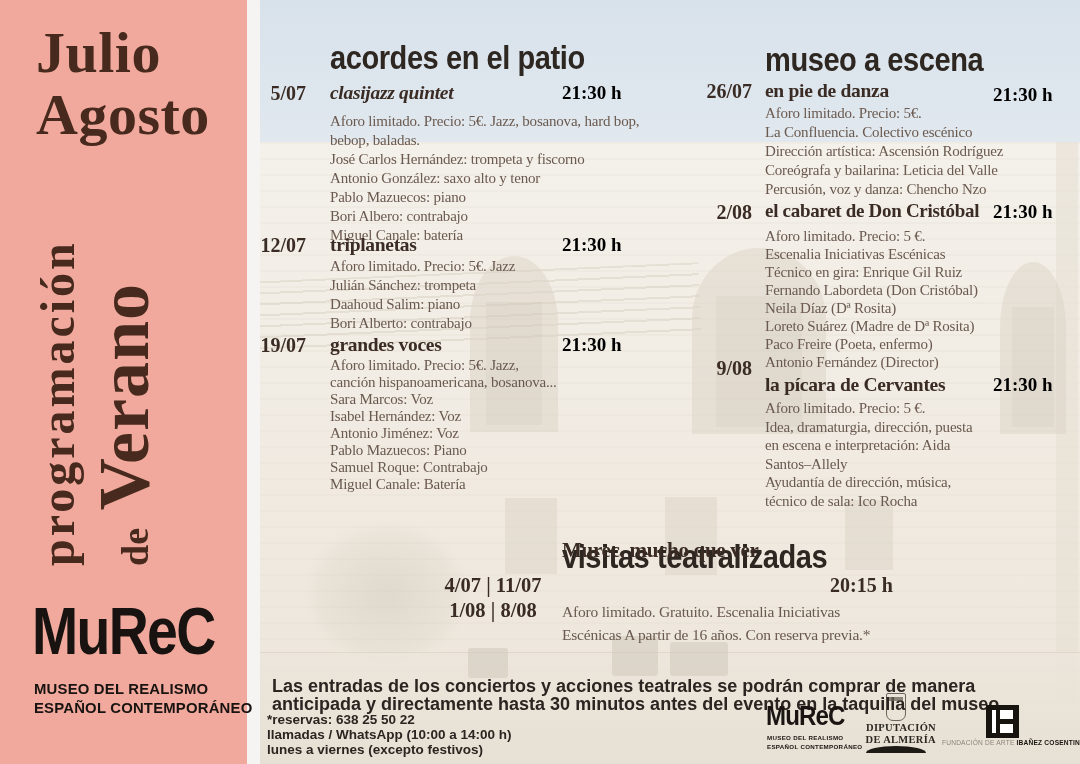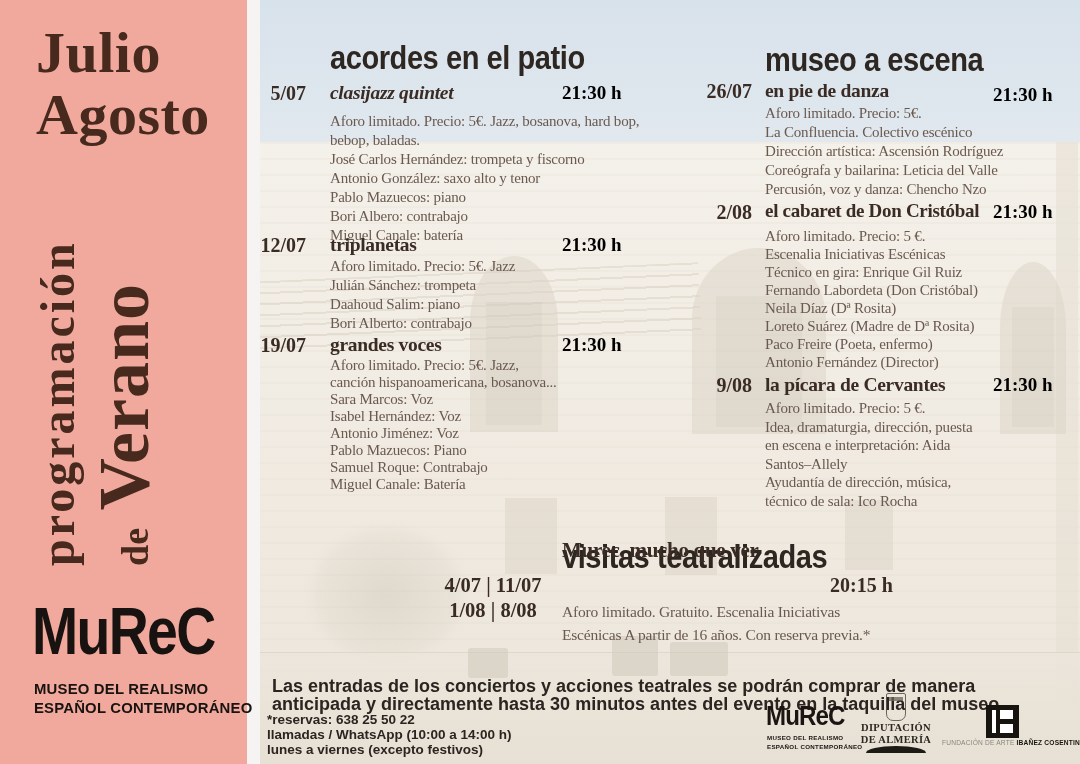--- a/index.html
+++ b/index.html
@@ -70,21 +70,21 @@
 
   .murec-small{position:absolute;left:766px;top:702px;font-family:"Liberation Sans",sans-serif;
        font-weight:700;font-size:28px;line-height:1;color:#1a1512;letter-spacing:-1px;
        transform:scaleX(.86);transform-origin:left;}
   .murec-small-sub{position:absolute;left:767px;font-family:"Liberation Sans",sans-serif;font-weight:700;
        font-size:6.2px;line-height:1;color:#1a1512;letter-spacing:.3px;white-space:nowrap;}
   .crest{position:absolute;left:886px;top:693px;width:18px;height:26px;border:1.5px solid #3f3a33;
        border-radius:2px 2px 7px 7px;opacity:.75;}
   .crest:before{content:"";position:absolute;left:2px;right:2px;top:3px;height:4px;background:#6a645a;}
   .dip-text{position:absolute;left:856px;width:80px;font-size:10.5px;line-height:11.5px;
-       color:#2c2822;text-align:center;letter-spacing:.3px;font-weight:700;}
+       color:#2c2822;text-align:right;letter-spacing:.3px;font-weight:700;}
   .dip-arc{position:absolute;left:866px;top:746px;width:60px;height:7px;background:#1d1a16;
        border-radius:100% 100% 0 0/200% 200% 0 0;}
   .fund-mark{position:absolute;left:986px;top:705px;width:33px;height:33px;background:#17140f;}
   .fund-mark i{position:absolute;background:#fff;}
   .fund-text{position:absolute;left:942px;top:740px;font-family:"Liberation Sans",sans-serif;
        font-size:6.6px;line-height:1;color:#8a857c;letter-spacing:.2px;white-space:nowrap;}
   .fund-text b{color:#17140f;}
 </style>
 </head>
 <body>
@@ -181,21 +181,21 @@
     <div class="edetails" style="top:227px;line-height:18px;">Aforo limitado. Precio: 5 €.
 Escenalia Iniciativas Escénicas
 Técnico en gira: Enrique Gil Ruiz
 Fernando Labordeta (Don Cristóbal)
 Neila Díaz (Dª Rosita)
 Loreto Suárez (Madre de Dª Rosita)
 Paco Freire (Poeta, enfermo)
 Antonio Fernández (Director)</div>
   </div>
   <div class="dR">
-    <span class="edate" style="top:374px;text-align:right;">9/08</span>
+    <span class="edate" style="top:357px;text-align:right;">9/08</span>
     <span class="etitle" style="top:374px;">la pícara de Cervantes</span>
     <span class="etime" style="top:375px;">21:30 h</span>
     <div class="edetails" style="top:399px;line-height:18.5px;">Aforo limitado. Precio: 5 €.
 Idea, dramaturgia, dirección, puesta
 en escena e interpretación: Aida
 Santos–Allely
 Ayudantía de dirección, música,
 técnico de sala: Ico Rocha</div>
   </div>
 

